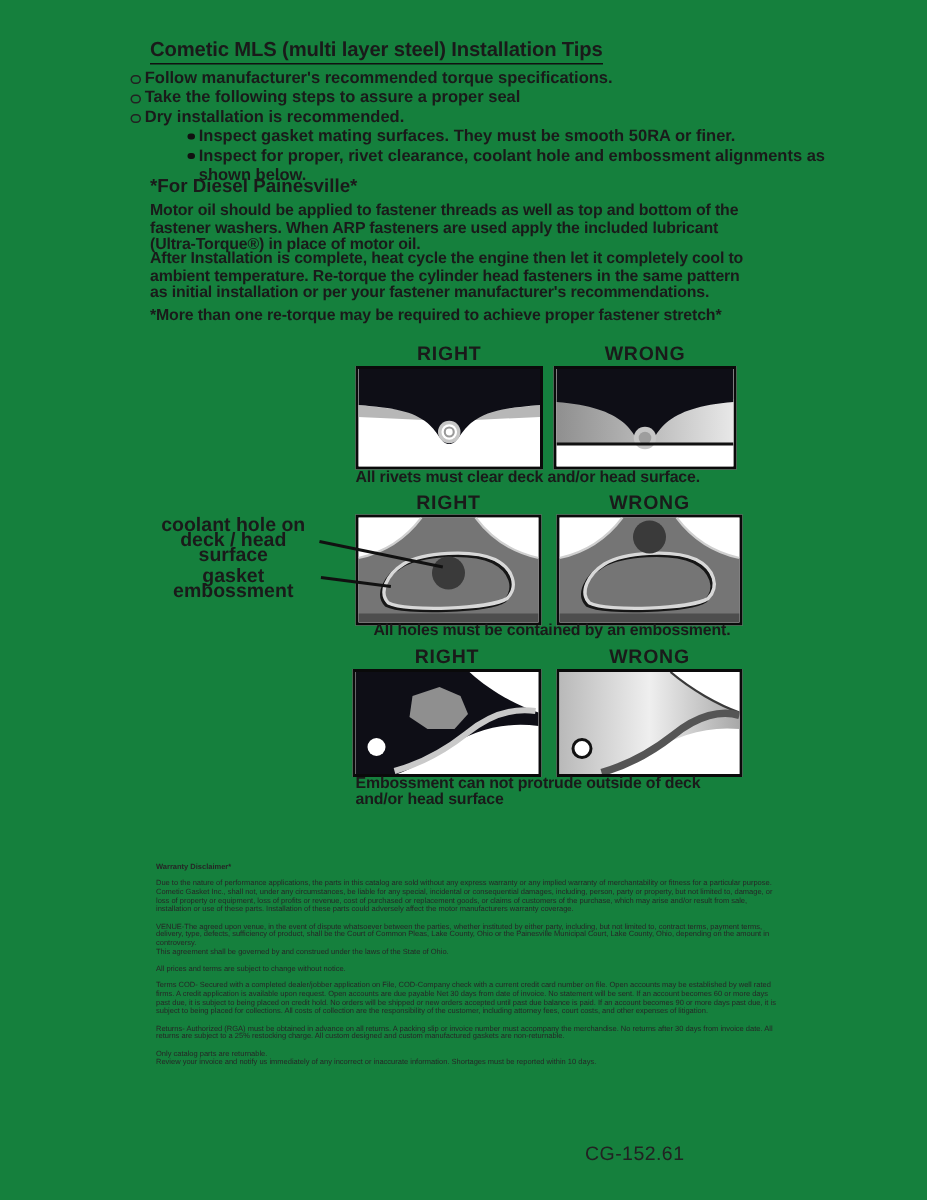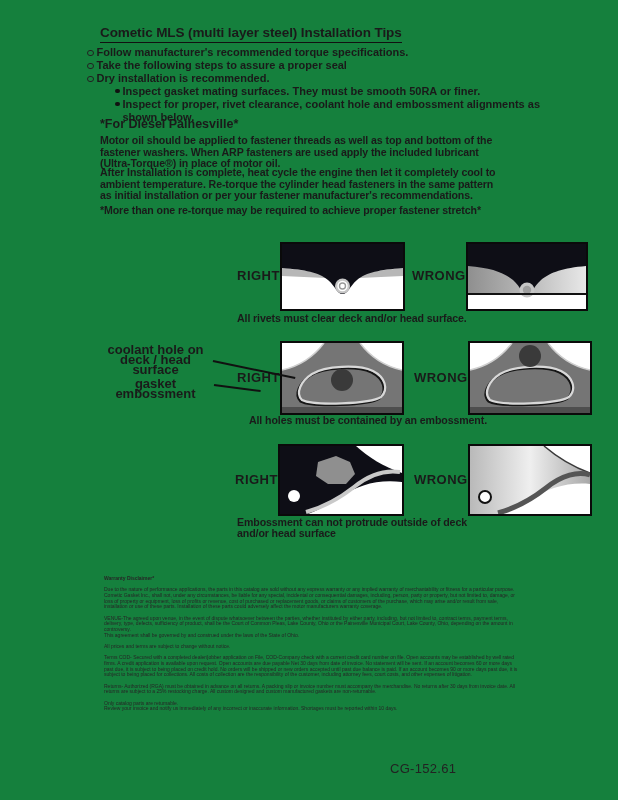--- a/index.html
+++ b/index.html
@@ -9,28 +9,28 @@
     margin:0 auto;
   }
   .abs{position:absolute;}
   .title{
     left:100px; top:25px; font-size:13.5px; font-weight:700;
     border-bottom:1.6px solid #111; padding-bottom:2px; letter-spacing:-0.1px;
     display:inline-block; white-space:nowrap;
   }
   .bullets{left:87px; top:46px; font-size:11px; font-weight:700; line-height:13px; width:470px;}
   .b-row{display:flex; align-items:flex-start;}
-  .b-row.sub{margin-left:28px;}
+  .b-row.sub{margin-left:38px;}
   .mark-o{width:4.5px;height:4.5px;border:1px solid #222;border-radius:50%;flex:0 0 auto;margin:3.5px 3px 0 0;}
   .mark-f{width:4.5px;height:4.5px;background:#111;border-radius:50%;flex:0 0 auto;margin:3.5px 3px 0 0;}
   .h2{left:100px; top:117px; font-size:12.5px; font-weight:700;}
   .para{left:100px; width:404px; font-size:10.6px; font-weight:700; line-height:11.6px; letter-spacing:-0.1px;}
   .p1{top:135px;} .p2{top:167px;} .note{top:205px;}
   .figrow{display:flex;}
-  .figcol{display:flex; align-items:center;margin-top:12px;}
+  .figcol{display:flex; flex-direction:column; align-items:center;}
   .figlabel{font-size:13px; font-weight:700; letter-spacing:0.5px; height:14px; line-height:14px;}
   .figbox{border:2px solid #0a0a0a; background:#fff; line-height:0; margin-top:1px;}
   .figbox svg{display:block;}
   .caption{font-size:10.6px; font-weight:700; letter-spacing:-0.1px;}
   .pre{white-space:pre-line;}
   .callout{font-size:13px; font-weight:700; line-height:9.8px; text-align:center; width:111px;}
   .leader{height:1.6px; background:#111; transform-origin:left center;}
   .legal{left:104px; top:576px; width:414px; font-size:5px; line-height:5.7px; font-weight:400; color:#262626;}
   .legal .lg-h{font-weight:700; margin:0 0 5.5px 0;}
   .legal p{margin:0 0 5.6px 0;}

